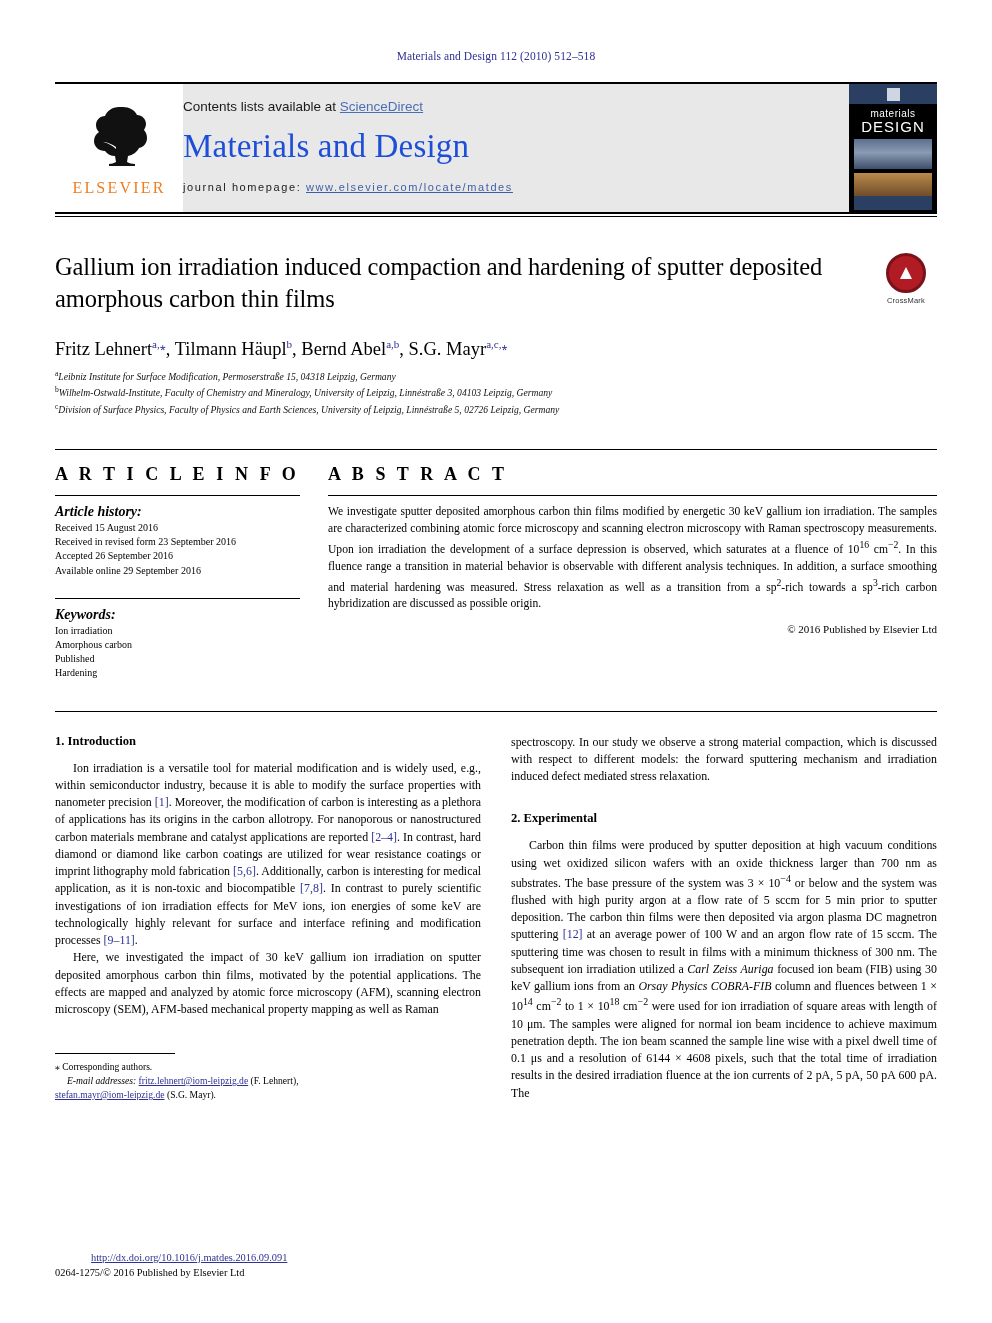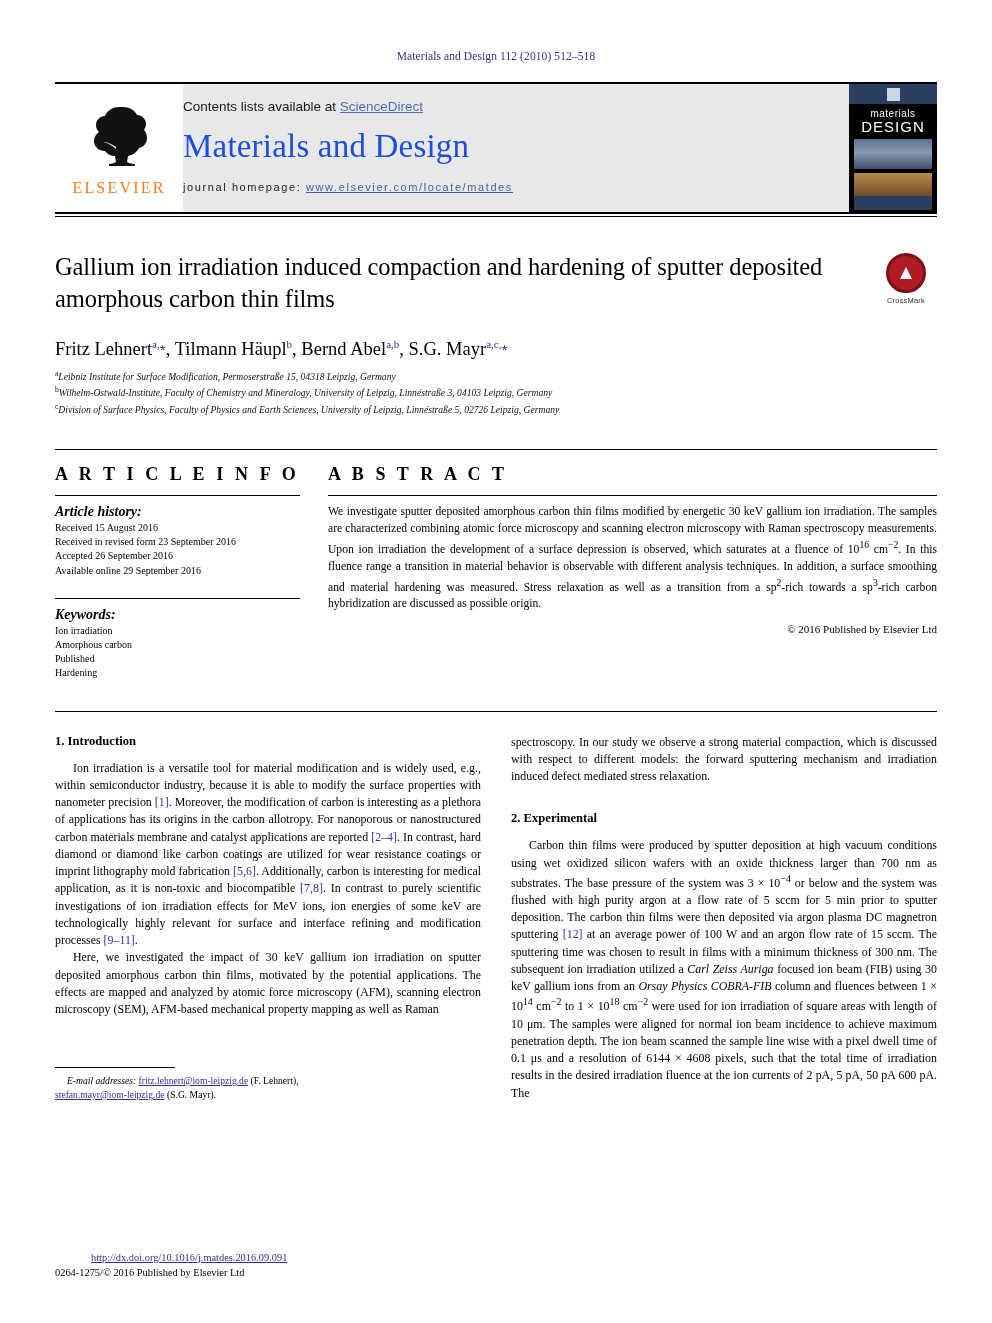--- a/index.html
+++ b/index.html
@@ -421,20 +421,21 @@
   <div class="body-cols">
 
     <div class="bcol">
       <h2 class="sec-title">1. Introduction</h2>
       <p class="para">Ion irradiation is a versatile tool for material modification and is widely used, e.g., within semiconductor industry, because it is able to modify the surface properties with nanometer precision <span class="ref">[1]</span>. Moreover, the modification of carbon is interesting as a plethora of applications has its origins in the carbon allotropy. For nanoporous or nanostructured carbon materials membrane and catalyst applications are reported <span class="ref">[2–4]</span>. In contrast, hard diamond or diamond like carbon coatings are utilized for wear resistance coatings or imprint lithography mold fabrication <span class="ref">[5,6]</span>. Additionally, carbon is interesting for medical application, as it is non-toxic and biocompatible <span class="ref">[7,8]</span>. In contrast to purely scientific investigations of ion irradiation effects for MeV ions, ion energies of some keV are technologically highly relevant for surface and interface refining and modification processes <span class="ref">[9–11]</span>.</p>
       <p class="para">Here, we investigated the impact of 30 keV gallium ion irradiation on sputter deposited amorphous carbon thin films, motivated by the potential applications. The effects are mapped and analyzed by atomic force microscopy (AFM), scanning electron microscopy (SEM), AFM-based mechanical property mapping as well as Raman </p>
 
       <div class="footnote">
         <div class="footnote-rule"></div>
         <div class="footnote-text">
+          <div>⁎ Corresponding authors.</div>
           <div style="text-indent:12px">
             <span class="em-label">E-mail addresses:</span>
             <a class="mail" href="#">fritz.lehnert@iom-leipzig.de</a>
             <span>(F. Lehnert),</span>
           </div>
           <div>
             <a class="mail" href="#">stefan.mayr@iom-leipzig.de</a>
             <span>(S.G. Mayr).</span>
           </div>
         </div>

